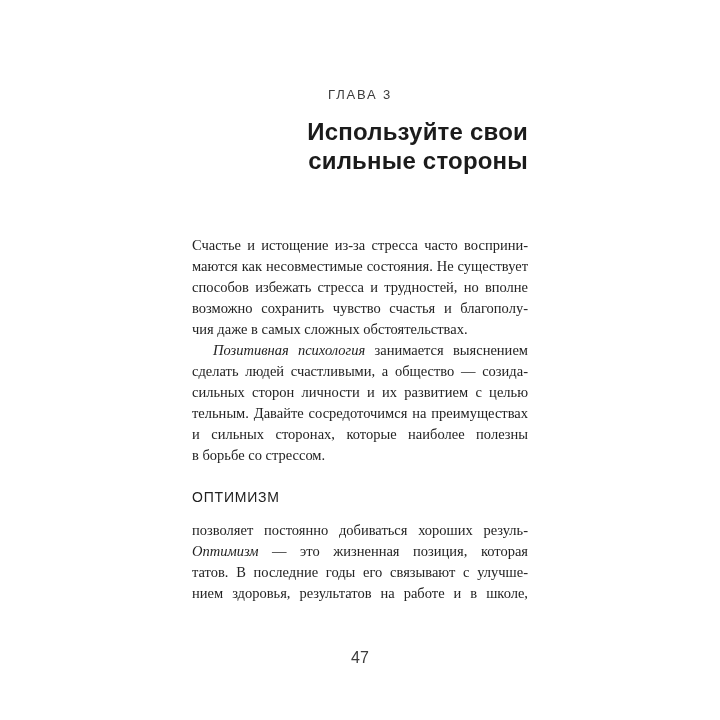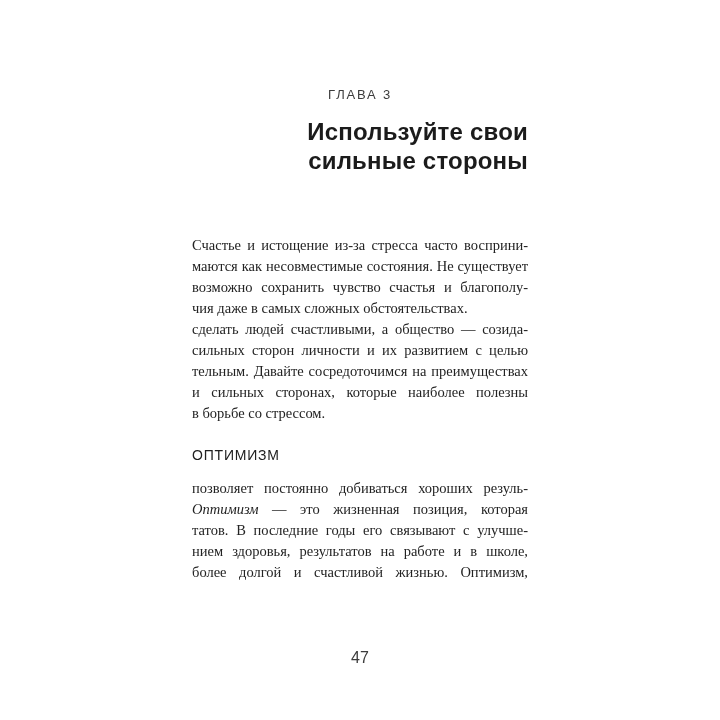--- a/index.html
+++ b/index.html
@@ -93,40 +93,43 @@
     <div class="chapter-label">ГЛАВА 3</div>
 
     <h1 class="title">
       <span class="title-line">Используйте свои</span>
       <span class="title-line">сильные стороны</span>
     </h1>
 
     <div class="para para-1">
       <div class="jline">Счастье и истощение из-за стресса часто восприни-</div>
       <div class="jline">маются как несовместимые состояния. Не существует</div>
+      <div class="jline">способов избежать стресса и трудностей, но вполне</div>
       <div class="jline">возможно сохранить чувство счастья и благополу-</div>
       <div class="jline last">чия даже в самых сложных обстоятельствах.</div>
     </div>
 
     <div class="para para-2">
+      <div class="jline indent">
+        <span class="ital">Позитивная психология</span><span> занимается выяснением</span>
+      </div>
       <div class="jline">сделать людей счастливыми, а общество — созида-</div>
       <div class="jline">сильных сторон личности и их развитием с целью</div>
       <div class="jline">тельным. Давайте сосредоточимся на преимуществах</div>
       <div class="jline">и сильных сторонах, которые наиболее полезны</div>
       <div class="jline last">в борьбе со стрессом.</div>
     </div>
 
     <h2 class="section-heading">ОПТИМИЗМ</h2>
 
     <div class="para para-3">
       <div class="jline">позволяет постоянно добиваться хороших резуль-</div>
       <div class="jline">
         <span class="ital">Оптимизм</span><span> — это жизненная позиция, которая</span>
       </div>
       <div class="jline">татов. В последние годы его связывают с улучше-</div>
       <div class="jline">нием здоровья, результатов на работе и в школе,</div>
-      <div class="jline">более долгой и счастливой жизнью. Оптимизм,</div>
     </div>
 
   </div>
 
   <div class="page-number">47</div>
 </div>
 
 </body></html>

